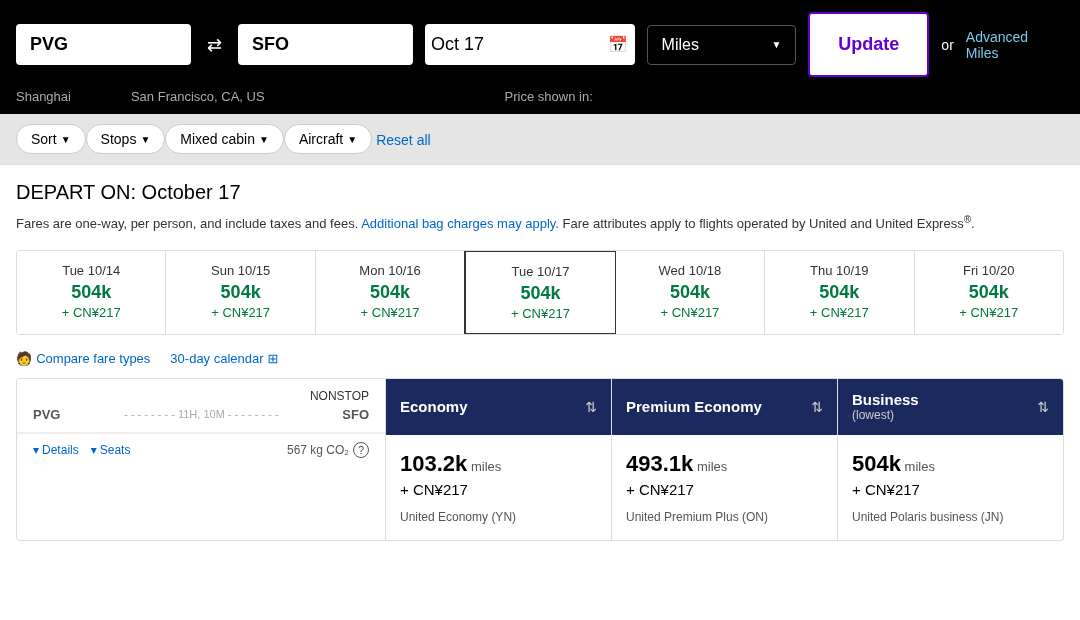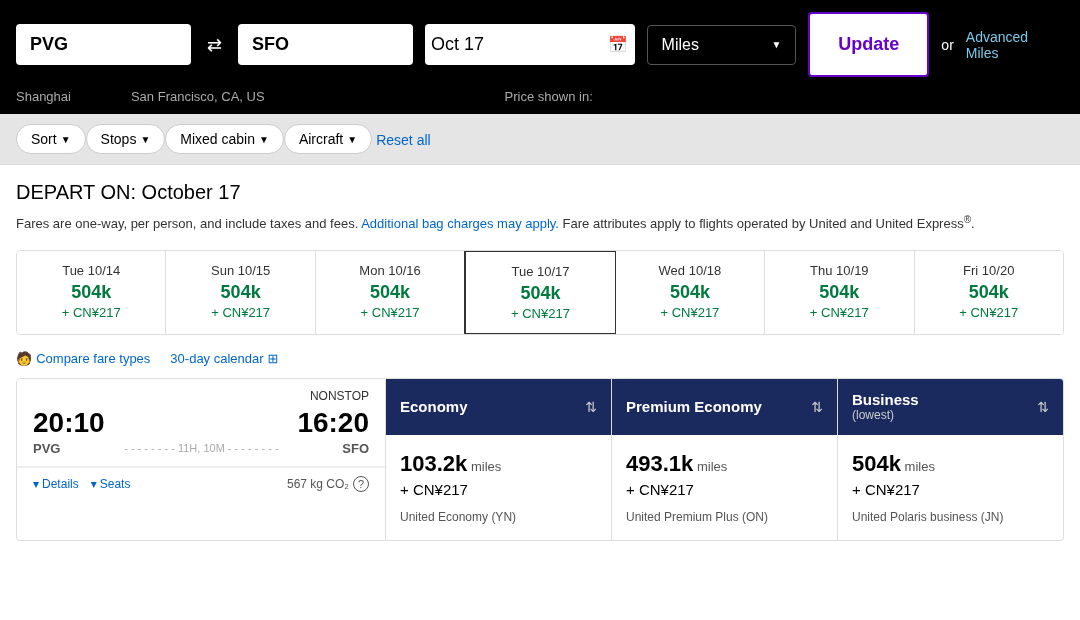--- a/index.html
+++ b/index.html
@@ -378,24 +378,20 @@
       <span>30-day calendar</span>
       <span>⊞</span>
     </a>
   </div>
 
   <div class="fare-section">
 
     <div class="flight-info">
       <div class="flight-header">
         <div class="nonstop-label">NONSTOP</div>
-        <div class="times-row">
-          <span class="time">20:10</span>
-          <span class="time">16:20</span>
-        </div>
         <div class="airports-row">
           <span class="airport-code">PVG</span>
           <span class="duration-dots">- - - - - - - - <span>11H, 10M</span> - - - - - - - -</span>
           <span class="airport-code">SFO</span>
         </div>
       </div>
       <div class="details-row">
         <div class="details-links">
           <a class="details-link">
             <span>▾</span>

